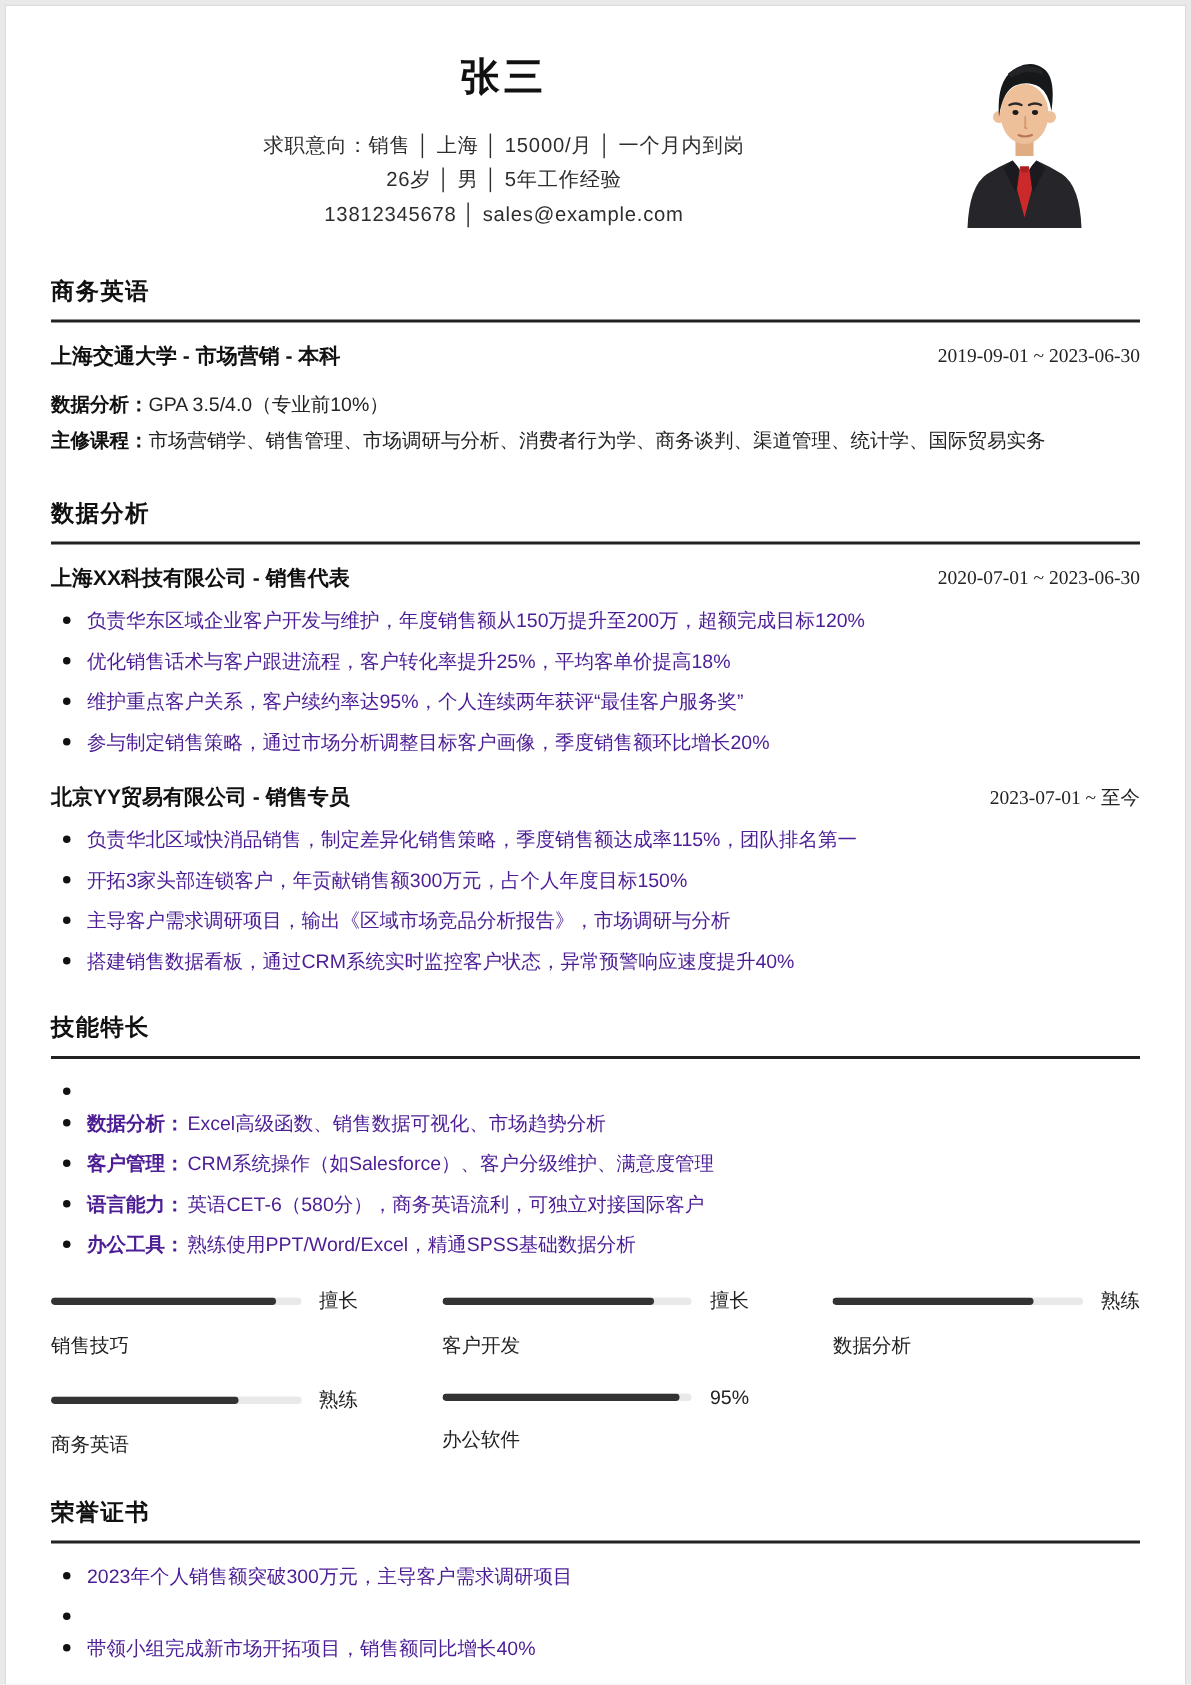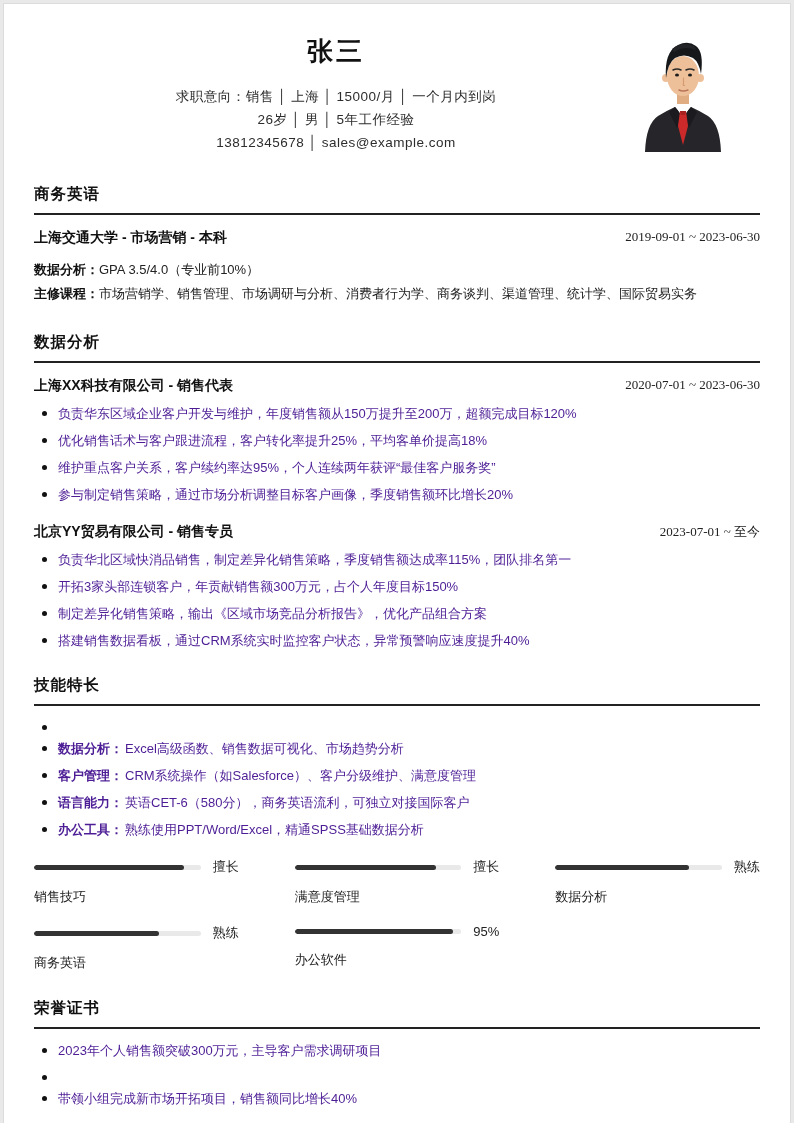--- a/index.html
+++ b/index.html
@@ -174,21 +174,21 @@
           <li>
               <span class="dot"></span>
               <span>负责华北区域快消品销售，制定差异化销售策略，季度销售额达成率115%，团队排名第一</span>
             </li>
           <li>
               <span class="dot"></span>
               <span>开拓3家头部连锁客户，年贡献销售额300万元，占个人年度目标150%</span>
             </li>
           <li>
               <span class="dot"></span>
-              <span>制定差异化销售策略，输出《区域市场竞品分析报告》，优化产品组合方案</span>
+              <span>主导客户需求调研项目，输出《区域市场竞品分析报告》，市场调研与分析</span>
             </li>
           <li>
               <span class="dot"></span>
               <span>搭建销售数据看板，通过CRM系统实时监控客户状态，异常预警响应速度提升40%</span>
             </li>
         </ul>
       </div>
     </div>
   </div>
 
@@ -227,21 +227,21 @@
           </div>
           <div class="bar-name">销售技巧</div>
         </div>
         <div class="bar-block">
           <div class="bar-row">
             <div class="bar-track">
                 <div class="bar-fill" style="width: 85%;"></div>
               </div>
             <span class="bar-level">擅长</span>
           </div>
-          <div class="bar-name">满意度管理</div>
+          <div class="bar-name">客户开发</div>
         </div>
         <div class="bar-block">
           <div class="bar-row">
             <div class="bar-track">
                 <div class="bar-fill" style="width: 80%;"></div>
               </div>
             <span class="bar-level">熟练</span>
           </div>
           <div class="bar-name">数据分析</div>
         </div>

